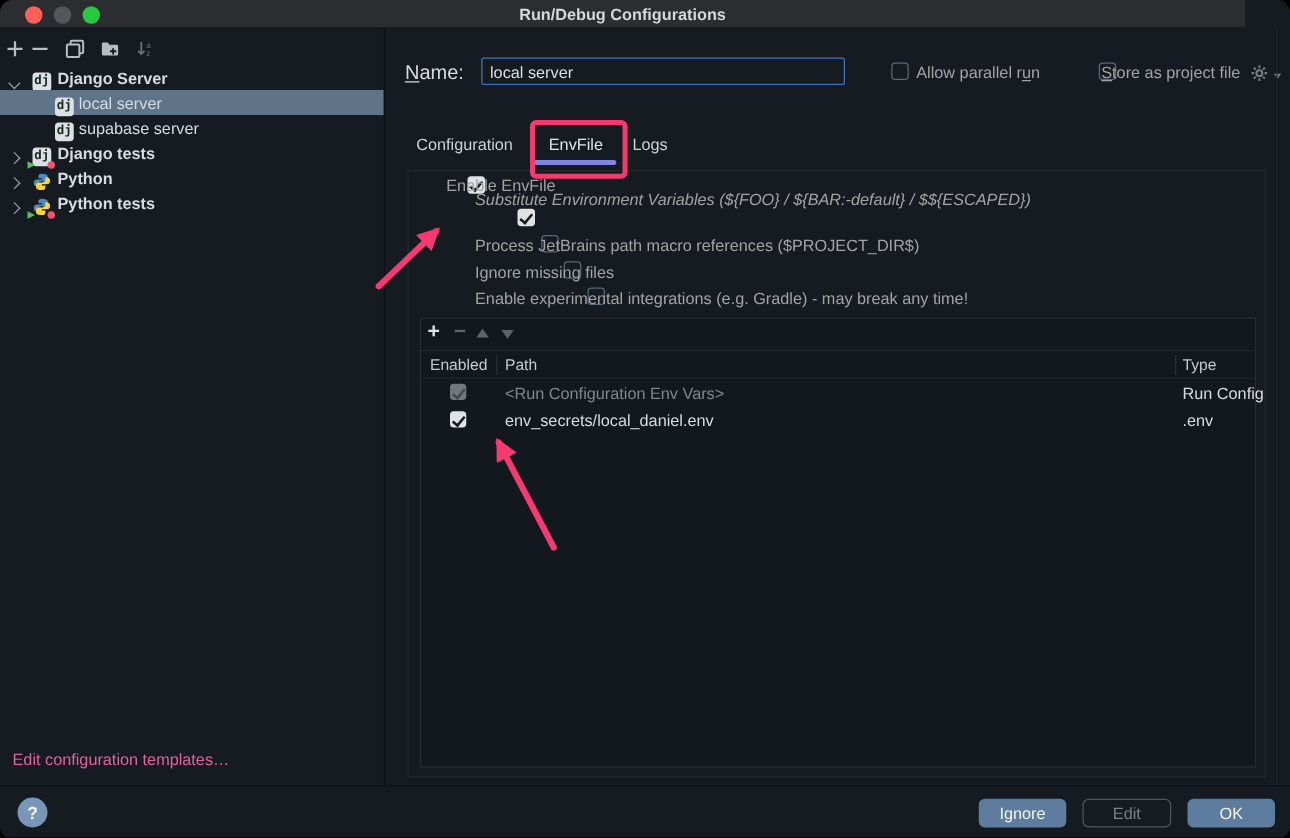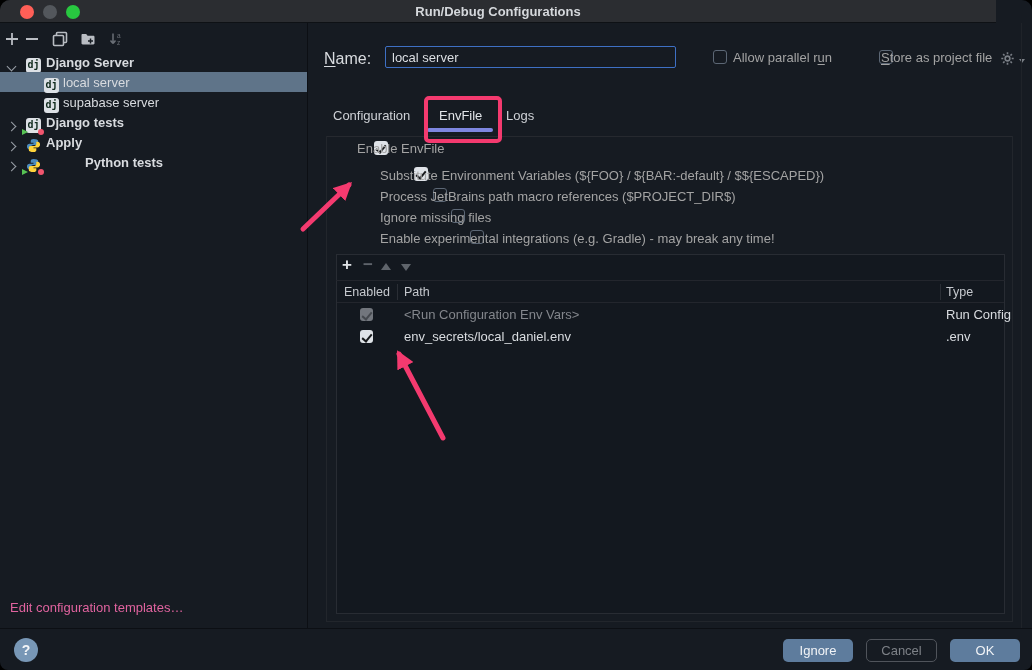--- a/index.html
+++ b/index.html
@@ -158,32 +158,32 @@
     <span class="lbl bold abs" style="left:46px;top:3px;">Django tests</span>
   </div>
   <div class="tree-row" style="top:132px;">
     <span class="abs" style="left:8px;top:6px;"><span class="chev right"></span></span>
     <span class="py-icon abs" style="left:26px;top:3px;">
       <svg width="15" height="15" viewBox="0 0 16 16">
           <path fill="#4b8bbe" d="M8 1C6 1 5 1.8 5 3.2V5h3v1H3.8C2.2 6 1 7 1 9s1.2 3 2.8 3H5v-2c0-1.5 1.3-2.5 3-2.5h3c1.2 0 2-.8 2-2V3.2C13 1.8 11 1 8 1z"></path>
           <path fill="#ffd43b" d="M8 15c2 0 3-.8 3-2.2V11H8v-1h4.2c1.6 0 2.8-1 2.8-3S13.8 4 12.2 4H11v2c0 1.5-1.3 2.5-3 2.5H5c-1.2 0-2 .8-2 2v2.3C3 14.2 5 15 8 15z"></path>
         </svg>
     </span>
-    <span class="lbl bold abs" style="left:46px;top:3px;">Apply</span>
+    <span class="lbl bold abs" style="left:46px;top:3px;">Python</span>
   </div>
   <div class="tree-row" style="top:152px;">
     <span class="abs" style="left:8px;top:6px;"><span class="chev right"></span></span>
     <span class="py-icon abs" style="left:26px;top:3px;">
       <svg width="15" height="15" viewBox="0 0 16 16">
           <path fill="#4b8bbe" d="M8 1C6 1 5 1.8 5 3.2V5h3v1H3.8C2.2 6 1 7 1 9s1.2 3 2.8 3H5v-2c0-1.5 1.3-2.5 3-2.5h3c1.2 0 2-.8 2-2V3.2C13 1.8 11 1 8 1z"></path>
           <path fill="#ffd43b" d="M8 15c2 0 3-.8 3-2.2V11H8v-1h4.2c1.6 0 2.8-1 2.8-3S13.8 4 12.2 4H11v2c0 1.5-1.3 2.5-3 2.5H5c-1.2 0-2 .8-2 2v2.3C3 14.2 5 15 8 15z"></path>
         </svg>
       <span class="test-tri"></span><span class="test-dot"></span>
     </span>
-    <span class="lbl bold abs" style="left:46px;top:3px;margin-left:39px;">Python tests</span>
+    <span class="lbl bold abs" style="left:46px;top:3px;">Python tests</span>
   </div>
 
   <div class="abs edit-link">Edit configuration templates…</div>
   <div class="abs sidebar-border"></div>
 
   
   <div class="abs field-label" style="left:324px;top:50px;"><u>N</u>ame:</div>
   <input class="abs name-input" value="local server" style="">
   <span class="abs cb unchecked" style="left:713px;top:50px;"></span>
   <span class="abs opt-label" style="left:733px;top:50px;">Allow parallel r<u>u</u>n</span>
@@ -205,21 +205,21 @@
   <span class="abs tab-label" style="left:506px;top:108px;">Logs</span>
   <div class="abs tab-underline"></div>
   <div class="abs tab-divider"></div>
   <div class="abs content-pane"></div>
 
   
   <span class="abs cb checked" style="left:337px;top:141px;"></span>
   <span class="abs opt-label" style="left:357px;top:141px;">Enable EnvFile</span>
 
   <span class="abs cb checked" style="left:359px;top:167px;"></span>
-  <span class="abs opt-label" style="left:380px;top:168px;">Substitute Environment Variables (${FOO} / ${BAR:-default} / $${ESCAPED})</span>
+  <span class="abs opt-label" style="left:380px;top:152px;font-style:italic;">Substitute Environment Variables (${FOO} / ${BAR:-default} / $${ESCAPED})</span>
 
   <span class="abs cb unchecked" style="left:359px;top:188px;"></span>
   <span class="abs opt-label" style="left:380px;top:189px;">Process JetBrains path macro references ($PROJECT_DIR$)</span>
 
   <span class="abs cb unchecked" style="left:359px;top:209px;"></span>
   <span class="abs opt-label" style="left:380px;top:210px;">Ignore missing files</span>
 
   <span class="abs cb unchecked" style="left:359px;top:230px;"></span>
   <span class="abs opt-label" style="left:380px;top:231px;">Enable experimental integrations (e.g. Gradle) - may break any time!</span>
 
@@ -248,21 +248,21 @@
     <span class="abs cell-text" style="left:67px;top:4px;">env_secrets/local_daniel.env</span>
     <span class="abs cell-text" style="left:609px;top:4px;">.env</span>
   </div>
 
   <div class="abs right-line"></div>
 
   
   <div class="abs footer-sep"></div>
   <div class="abs help-btn">?</div>
   <button class="btn filled" style="left:783px;width:70px;">Ignore</button>
-  <button class="btn outlined" style="left:866px;width:71px;">Cancel</button>
+  <button class="btn outlined" style="left:866px;width:71px;">Edit</button>
   <button class="btn filled" style="left:950px;width:70px;">OK</button>
 
   
   <div class="abs anno-rect"></div>
   <svg class="abs anno-svg">
     <defs>
       <marker id="ah" viewBox="0 0 6 6" refX="4.6" refY="3" markerWidth="3.6" markerHeight="3.6" orient="auto" markerUnits="strokeWidth">
         <path d="M0 0 L6 3 L0 6 Z" fill="#f43a6f"></path>
       </marker>
     </defs>

